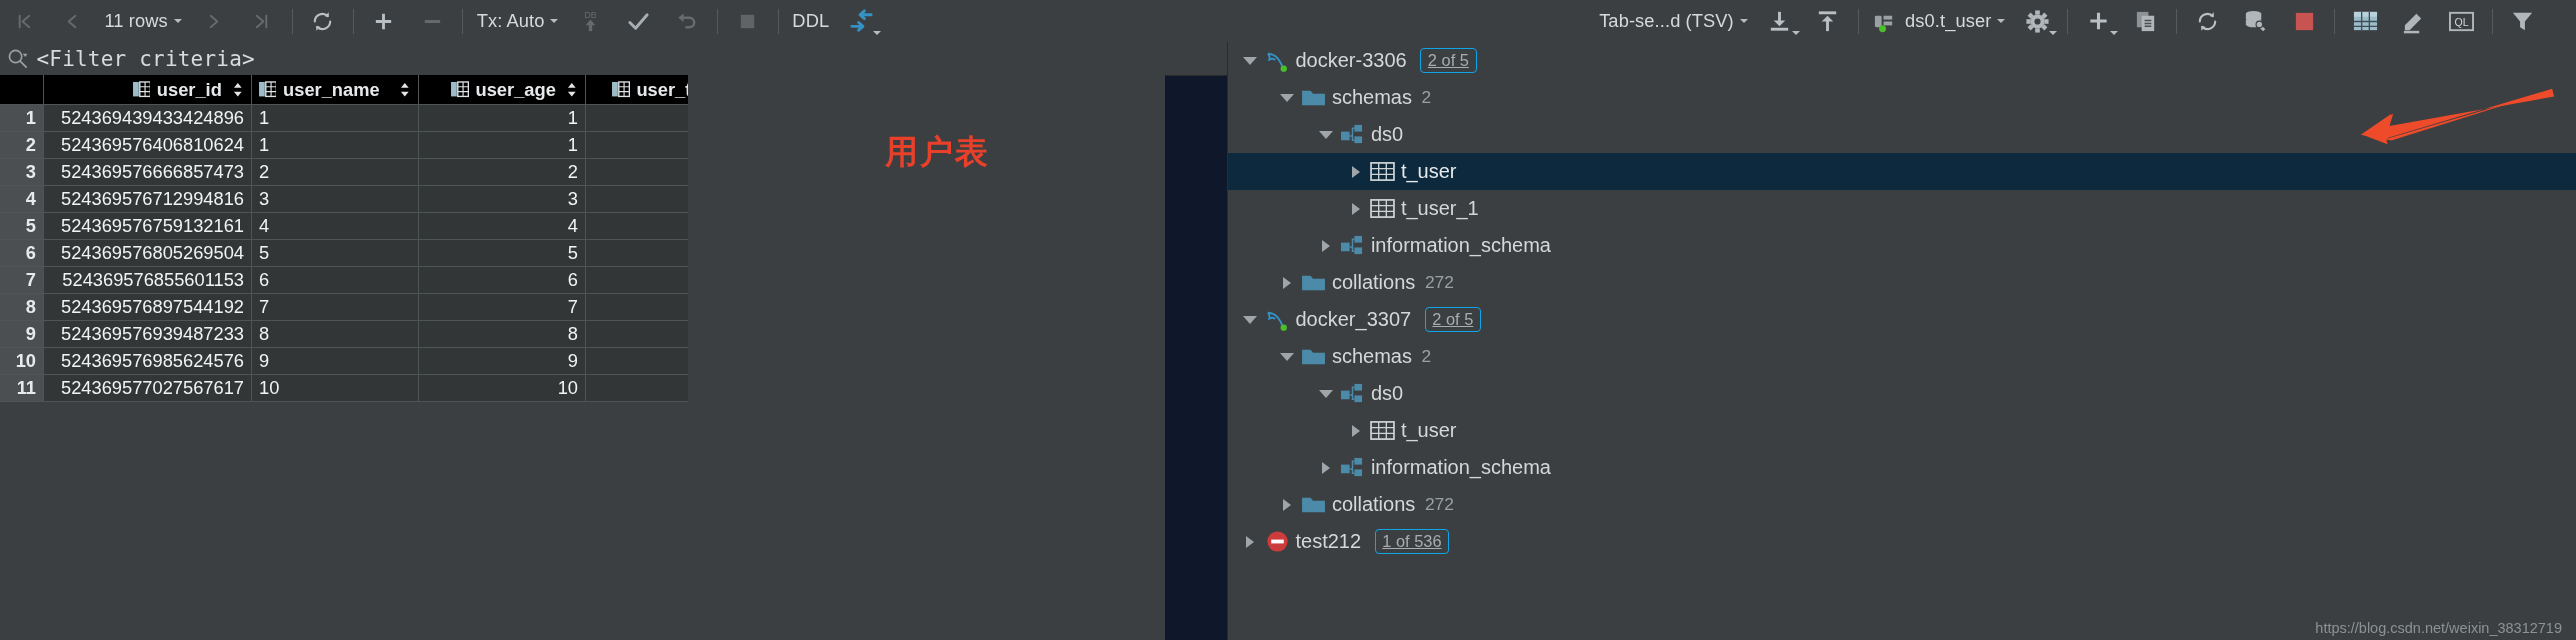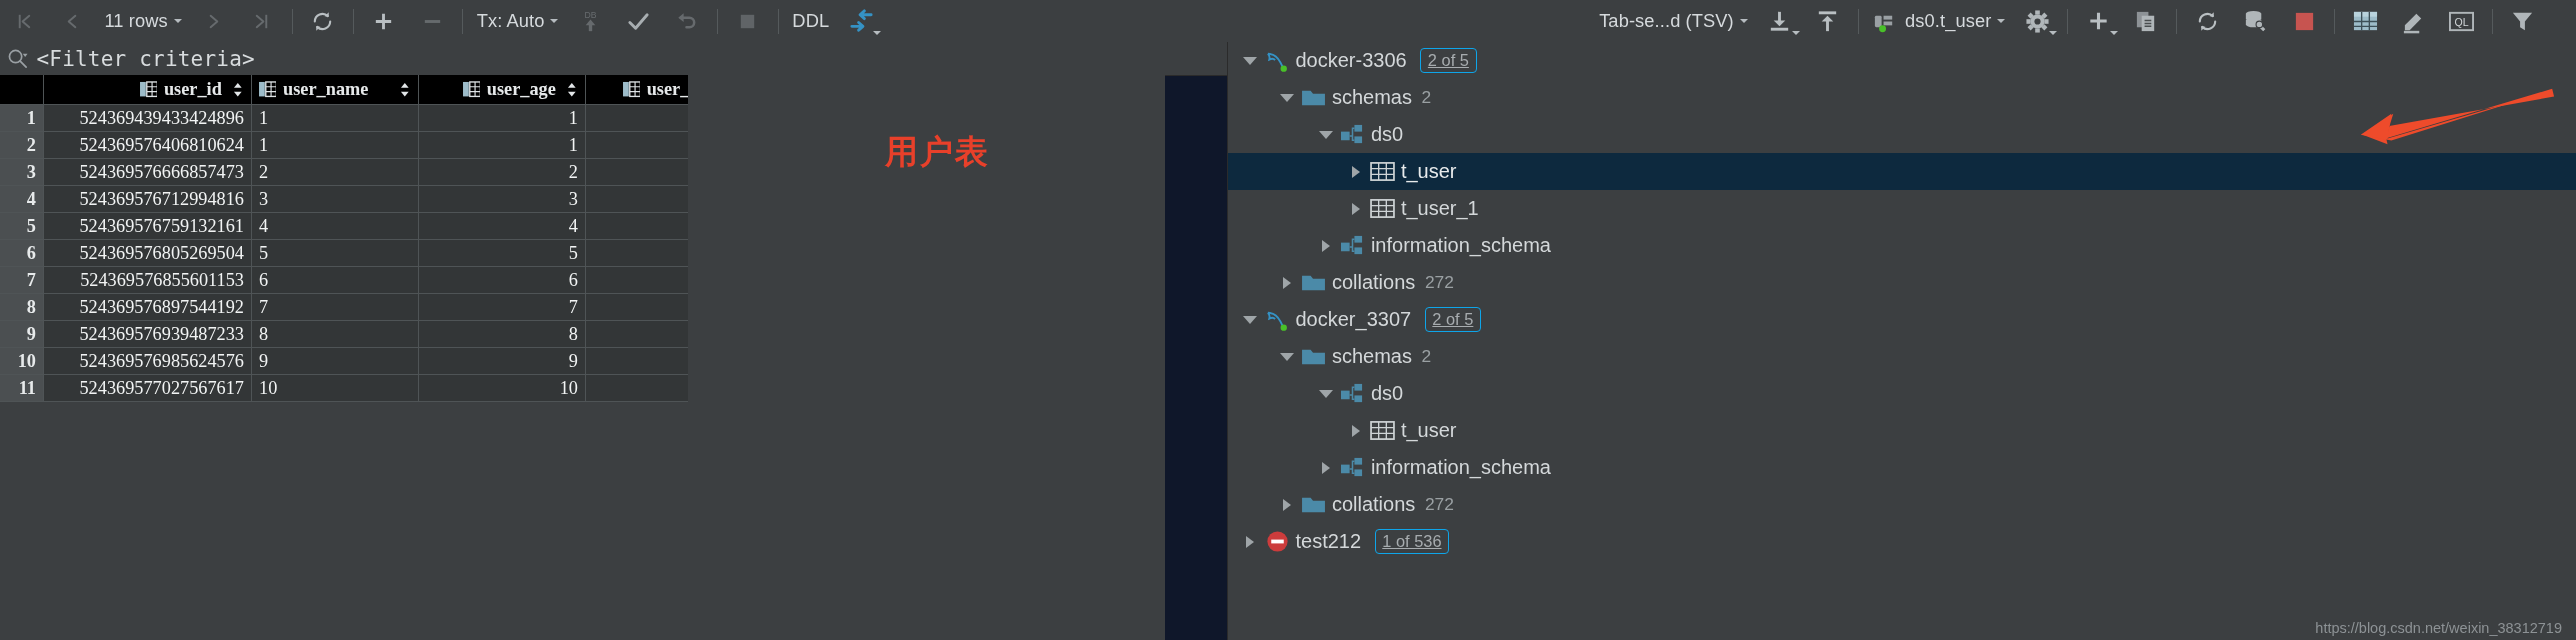--- a/index.html
+++ b/index.html
@@ -58,21 +58,21 @@
 
   
   .gridwrap{
     position:absolute;left:0;top:75px;width:1165px;height:565px;
     background:#3c3f41;overflow:hidden;
   }
   table.grid{border-collapse:collapse;table-layout:fixed;}
   table.grid th,table.grid td{
     font-size:18.3px;padding:0 7px;height:26px;
     border-right:1px solid #4f5456;border-bottom:1px solid #4f5456;
-    white-space:nowrap;overflow:hidden;vertical-align:middle;font-family:Liberation Serif, serif;
+    white-space:nowrap;overflow:hidden;vertical-align:middle;
   }
   
   table.grid thead th{
     background:#000000;color:#e6e9ea;font-weight:bold;
     border-right:1px solid #4f5456;border-bottom:1px solid #4f5456;
     height:29px;
   }
   th.corner{background:#4b4f51;width:29px;border-right:1px solid #5a5f61;}
   .thinner{display:flex;align-items:center;justify-content:flex-end;gap:6.7px;height:100%;}
   .thinner .hname{flex:0 0 auto;}

